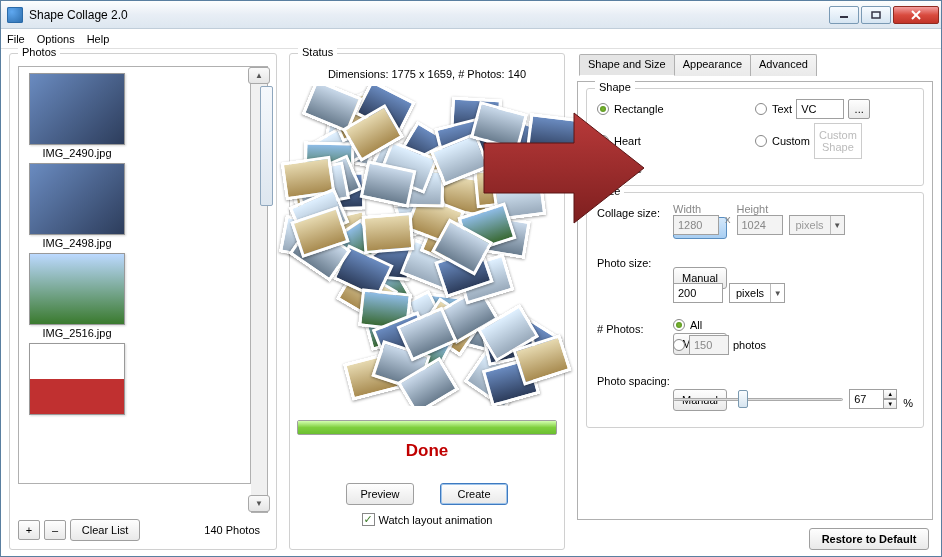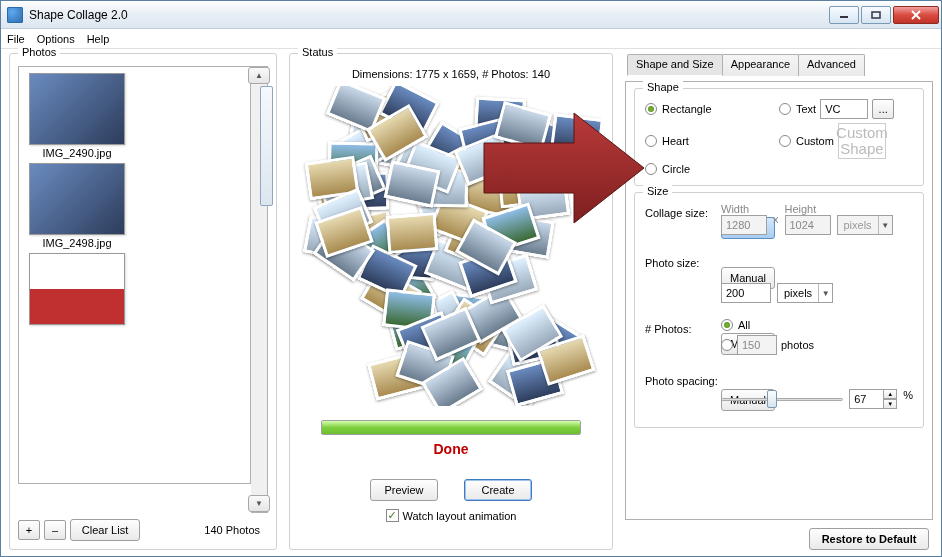--- a/index.html
+++ b/index.html
@@ -37,47 +37,47 @@
 .vscroll .btn { width:15px; height:17px; background: linear-gradient(#fafafa,#e5e5e5); border:1px solid #a8a8a8; display:flex; align-items:center; justify-content:center; color:#555; font-size:8px;}
 .vscroll .track { flex:1; position:relative; }
 .vscroll .handle { position:absolute; left:1px; width:13px; top:2px; height:120px; background: linear-gradient(#f5f8fc,#dde6ef); border:1px solid #8fa7be; border-radius:2px;}
 .photos-bottom { display:flex; align-items:center; gap:4px; padding-top:6px; }
 .sq-btn { width:22px; height:20px; border:1px solid #9f9f9f; background: linear-gradient(#fefefe,#e9e9e9); border-radius:2px; display:flex; align-items:center; justify-content:center; }
 .btn { height:22px; padding:0 10px; border:1px solid #9f9f9f; background: linear-gradient(#fefefe,#e9e9e9); border-radius:3px; display:inline-flex; align-items:center; justify-content:center; cursor:default; }
 .btn.sel { border-color:#3e7ac0; box-shadow: 0 0 0 1px #9fc4ea inset; }
 .count { margin-left:auto; padding-right:8px; }
 
 
-.status-panel { width: 324px; display:flex; flex-direction:column; align-items:center; }
+.status-panel { width: 276px; display:flex; flex-direction:column; align-items:center; }
 .dims { text-align:center; padding: 2px 0 6px; }
 .collage { width: 300px; height: 320px; border:0; position:relative; overflow:hidden; }
 .collage .photo { position:absolute; width:50px; height:38px; background: linear-gradient(#9bb,#678); border:3px solid #fff; box-shadow: 0 1px 3px rgba(0,0,0,0.4); }
 .progress { width: 260px; height:15px; border:1px solid #a0a0a0; background:#fff; margin-top:14px; border-radius:2px; }
 .progress .bar { width:100%; height:100%; background: linear-gradient(#d4ffb0,#7fcf3e 50%,#6bbf30); }
-.done { color:#c00000; font-weight:bold; font-size:14px; margin-top:6px; }
+.done { color:#c00000; font-weight:bold; font-size:17px; margin-top:6px; }
 .status-btns { display:flex; gap:26px; margin-top:22px; }
 .watch { display:flex; align-items:center; gap:4px; margin-top:8px; }
 
 
 .right-col { flex:1; display:flex; flex-direction:column; gap:6px; }
 .tabs { display:flex; height:22px; margin-left:2px; }
 .tab { padding:3px 8px; border:1px solid #b0b0b0; border-bottom:none; background: linear-gradient(#f5f5f5,#eaeaea); margin-right:-1px; border-radius:2px 2px 0 0; position:relative; top:1px;}
 .tab.active { background:#e5e5e5; border-bottom:1px solid #fff; z-index:2; }
 .tab-body { flex:1; border:1px solid #b0b0b0; padding:6px 8px; background:#fff; }
 .group { border:1px solid #d0d0d0; border-radius:3px; padding:10px 10px 10px; position:relative; margin-bottom:6px; }
 .group-title { position:absolute; top:-8px; left:8px; background:#fff; padding:0 4px; }
 .shape-grid { display:grid; grid-template-columns: 1fr 1fr; gap:4px 0; align-items:center; }
 .radio { display:flex; align-items:center; gap:5px; }
 .radio i { width:12px; height:12px; border-radius:50%; border:1px solid #888; background:#fff; display:inline-block; position:relative;}
 .radio.checked i::after { content:""; position:absolute; left:2px; top:2px; width:6px; height:6px; border-radius:50%; background: radial-gradient(#7fb936,#4d8a16);}
 .inline { display:flex; align-items:center; gap:4px;}
 input.txt { height:20px; border:1px solid #a0a0a0; padding:0 4px; background:#fff; }
 input.txt.dis { color:#888; background:#f3f3f3;}
 .little { width:22px; height:20px; border:1px solid #999; background:linear-gradient(#fefefe,#e9e9e9); border-radius:2px; display:flex; align-items:center; justify-content:center;}
-.custom-shape { width:48px; height:36px; border:1px solid #ccc; display:flex; align-items:center; justify-content:center; font-size:15px; color:#bbb; text-align:center; line-height:1.1;}
+.custom-shape { width:48px; height:36px; border:1px solid #ccc; display:flex; align-items:center; justify-content:center; font-size:11px; color:#bbb; text-align:center; line-height:1.1;}
 
 .size-row { position: relative; min-height: 24px; margin-bottom: 6px; }
 .size-label { position: absolute; left: 0; top: 4px; }
 .size-col2 { position: absolute; left: 76px; top: 0; }
 .size-col3 { position: absolute; left: 76px; top: 0; display: flex; align-items: center; gap: 6px; }
 .wh { display:flex; gap:6px; align-items:flex-end; }
 .wh .f { display:flex; flex-direction:column; font-size:10px; color:#888;}
 .wh .f input { width:46px; }
 .combo { display:inline-flex; align-items:center; border:1px solid #a0a0a0; height:20px; background:#fff; }
 .combo span { padding:0 6px; }
@@ -139,20 +139,24 @@
       <div class="panel-title">Photos</div>
       <div class="scroll-wrap">
         <div class="photo-list" id="photo-list">
             <div class="thumb ">
               <div class="img"></div>
               <div class="label">IMG_2490.jpg</div>
             </div>
             <div class="thumb ">
               <div class="img"></div>
               <div class="label">IMG_2498.jpg</div>
+            </div>
+            <div class="thumb light">
+              <div class="img"></div>
+              <div class="label">IMG_2516.jpg</div>
             </div>
             <div class="thumb red">
               <div class="img"></div>
             </div>
           </div>
         <div class="vscroll">
           <div class="btn">▲</div>
           <div class="track">
               <div class="handle"></div>
             </div>
@@ -355,21 +359,21 @@
                 <span>photos</span>
               </div>
             </div>
           </div>
 
           <div style="height:6px"></div>
 
           <div class="size-row" style="min-height:36px">
             <div class="size-label" style="top:0">Photo spacing:</div>
             <div class="size-col2" style="top:14px"><div class="btn" style="width:54px">Manual</div></div>
-            <div style="position:absolute; left:76px; top:14px; right:0; display:flex; align-items:flex-start; gap:6px;">
+            <div style="position:absolute; left:76px; top:14px; right:0; display:flex; align-items:flex-end; gap:6px;">
               <div class="slider">
                   <div class="track"></div>
                   <div class="sthumb"></div>
                 </div>
               <div class="spin">
                 <input class="txt" value="67" style="">
                 <div class="bts">
                     <div>▲</div>
                     <div>▼</div>
                   </div>

